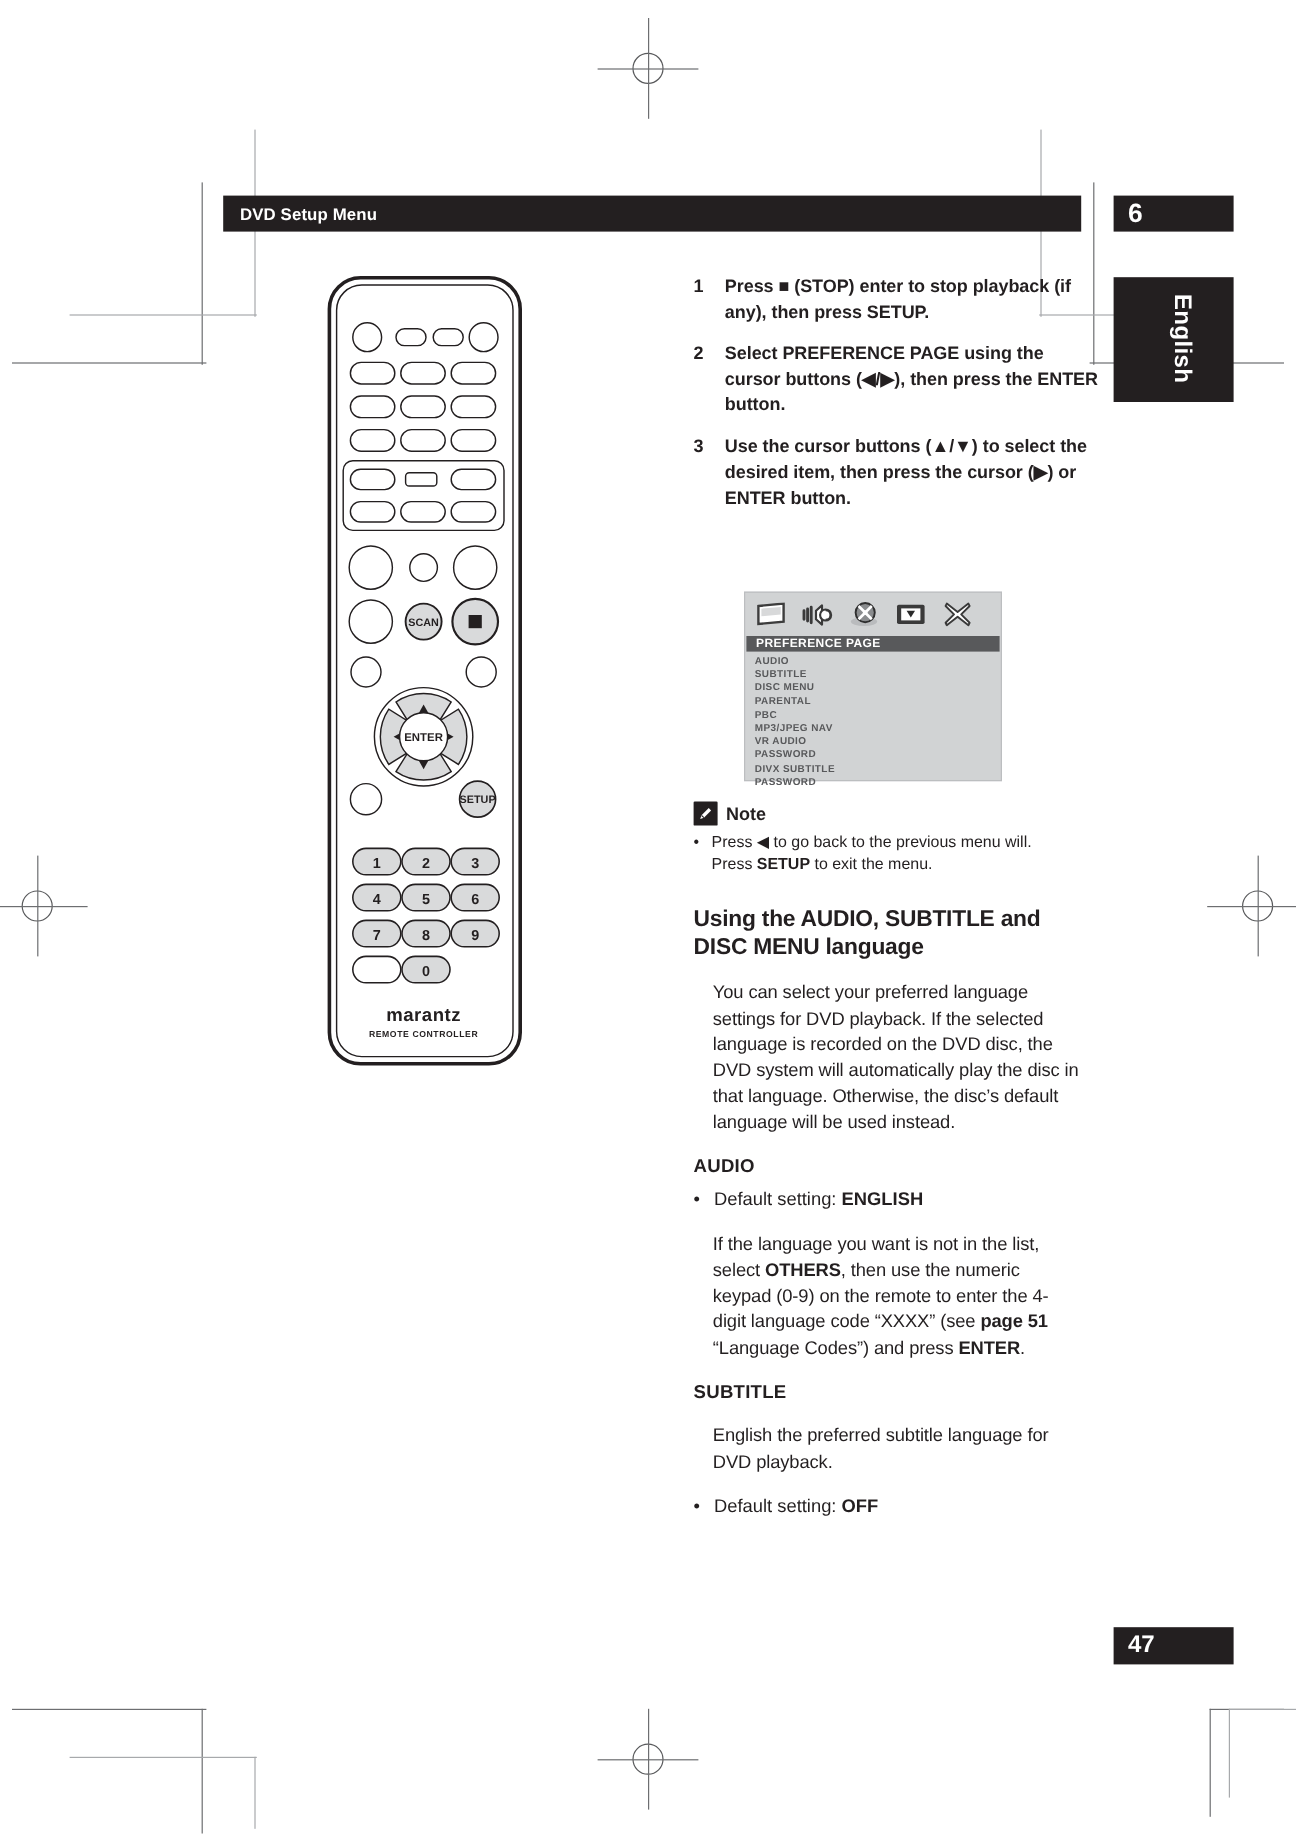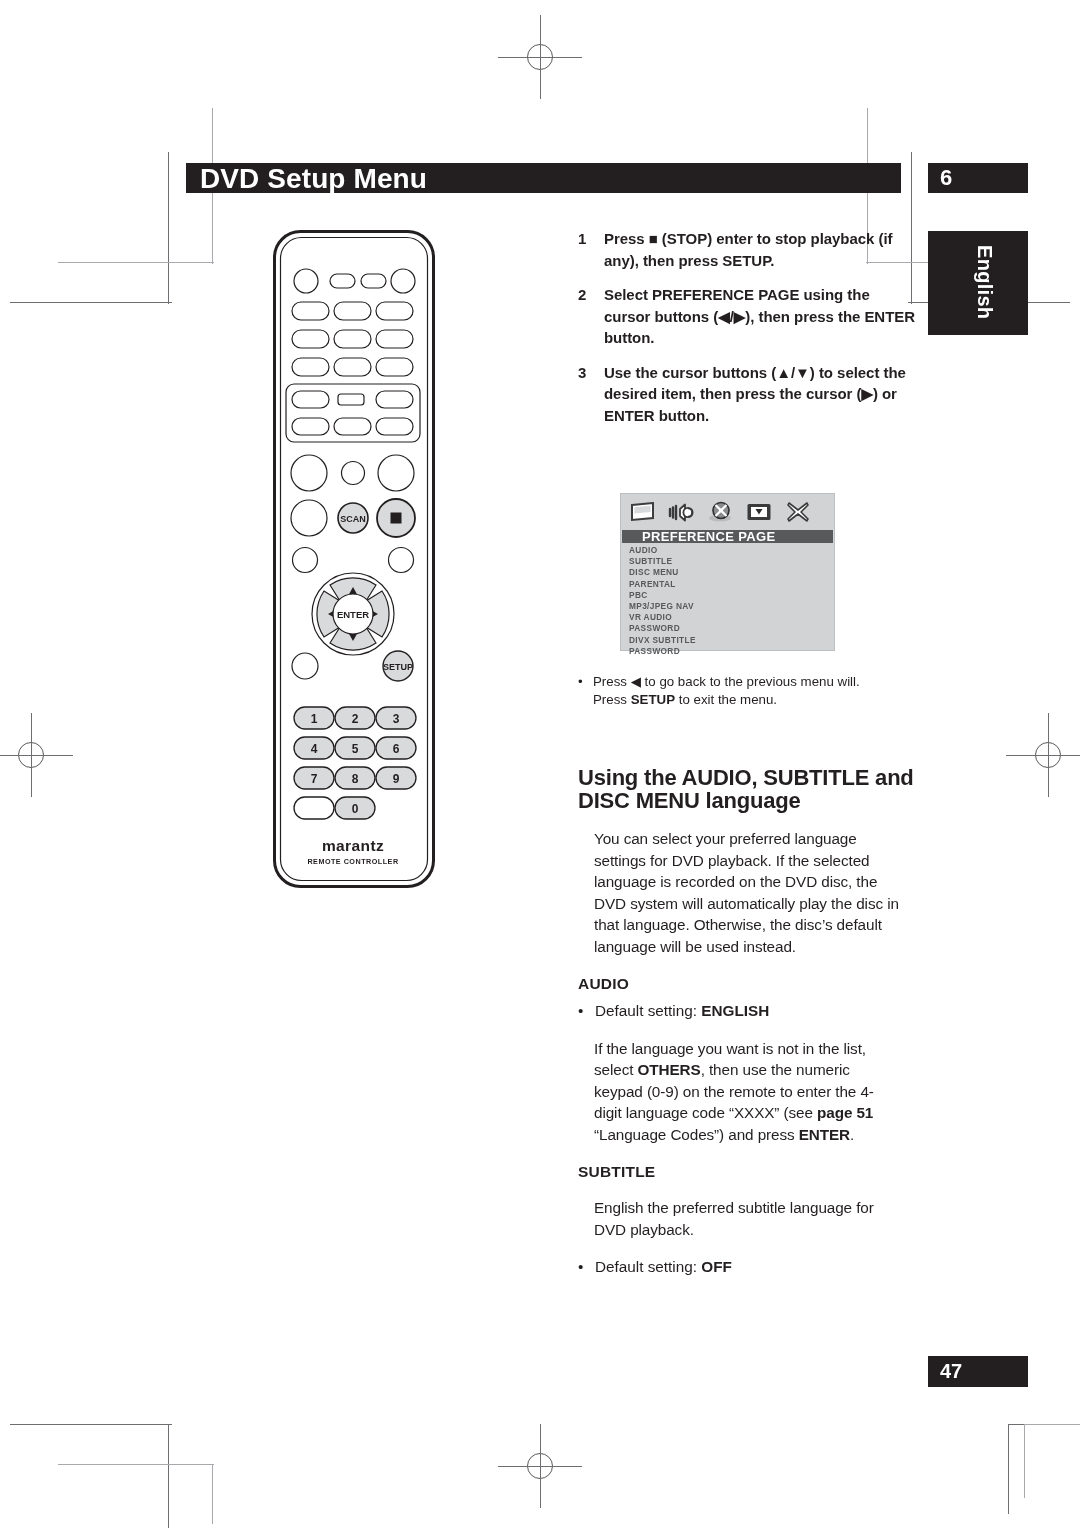--- a/index.html
+++ b/index.html
@@ -21,21 +21,21 @@
   .reg .hl{position:absolute;left:-42px;top:0;width:84px;height:1px;background:#6d6e71;}
   .reg .vl{position:absolute;top:-42px;left:0;height:84px;width:1px;background:#6d6e71;}
 
   
   .hdr-bar{
     position:absolute;left:186px;top:163px;width:715px;height:30px;
     background:#231f20;
   }
   .hdr-title{
     position:absolute;left:200px;top:166px;
-    font-size:28px;font-weight:bold;color:#ffffff;letter-spacing:.1px;
+    font-size:14px;font-weight:bold;color:#ffffff;letter-spacing:.1px;
     line-height:25px;
   }
   .hdr-chapter{
     position:absolute;left:928px;top:163px;width:100px;height:30px;
     background:#231f20;color:#ffffff;font-size:22px;font-weight:bold;
     line-height:30px;padding-left:12px;box-sizing:border-box;
   }
   .lang-tab{
     position:absolute;left:928px;top:231px;width:100px;height:104px;
     background:#231f20;
@@ -49,41 +49,41 @@
     letter-spacing:.3px;
   }
 
   
   .col{position:absolute;left:578px;top:228px;width:337px;}
   h2.sec{
     font-size:17.5px;font-weight:bold;margin:0 0 13px 0;line-height:21px;
     letter-spacing:-.1px;
   }
   h2.sec2{
-    font-size:22px;font-weight:bold;margin:12px 0 2px 0;line-height:23px;
+    font-size:19px;font-weight:bold;margin:1px 0 2px 0;line-height:23px;
     letter-spacing:-.2px;
   }
   h3.sub{font-size:15.5px;font-weight:bold;margin:18px 0 1px 0;letter-spacing:.2px;}
   .step{display:flex;margin-bottom:13px;line-height:21.5px;}
   .step .num{width:26px;flex:0 0 26px;font-weight:bold;font-size:15px;}
   .step .txt{font-weight:bold;font-size:15px;letter-spacing:-.05px;}
   p.body{font-size:15.3px;line-height:21.5px;margin:16px;letter-spacing:-.1px;}
   .bullet{display:flex;font-size:15.3px;line-height:21.5px;margin:7px 0 7px 0;}
   .bullet .dot{width:17px;flex:0 0 17px;}
 
   
   .osd{
     position:absolute;left:620px;top:493px;width:215px;height:158px;
     background:#d1d3d4;border:1px solid #bcbec0;box-sizing:border-box;
   }
   .osd-icons{display:flex;align-items:center;height:36px;padding:0 6px;gap:9px;}
   .osd-icons .ic{width:30px;height:26px;display:flex;align-items:center;justify-content:center;}
   .osd-title{
-    background:#58595b;color:#ffffff;font-size:13px;font-weight:bold;
-    height:13px;line-height:13px;padding-left:20px;letter-spacing:.35px;
+    background:#58595b;color:#ffffff;font-size:10px;font-weight:bold;
+    height:13px;line-height:13px;padding-left:8px;letter-spacing:.35px;
     margin:0 1px;
   }
   .osd-list{padding:2px 0 0 8px;}
   .osd-list div{
     font-size:8.3px;font-weight:bold;color:#58595b;line-height:11.2px;letter-spacing:.35px;
   }
 
   
   .note{position:absolute;left:578px;top:668px;width:340px;}
   .note-head{display:flex;align-items:center;gap:7px;}
@@ -314,20 +314,29 @@
       <div>PBC</div>
       <div>MP3/JPEG NAV</div>
       <div>VR AUDIO</div>
       <div>PASSWORD</div>
       <div>DIVX SUBTITLE</div>
       <div>PASSWORD</div>
     </div>
   </div>
 
   <div class="note">
+    <div class="note-head">
+      <div class="note-ic">
+        <svg width="14" height="14" viewBox="0 0 14 14">
+            <path d="M2.5 11.5 L3.6 8.4 L9.6 2.4 L11.6 4.4 L5.6 10.4 Z" fill="#ffffff"></path>
+            <path d="M3.6 8.4 L5.6 10.4" stroke="#231f20" stroke-width="0.9"></path>
+          </svg>
+      </div>
+      <div class="lbl">Note</div>
+    </div>
     <div class="note-body">
       <div class="dot">•</div>
       <div>
         <span>Press ◀ to go back to the previous menu will.</span><br>
         <span>Press </span><b>SETUP</b><span> to exit the menu.</span>
       </div>
     </div>
   </div>
 
   <div class="col" style="top:754px;">

